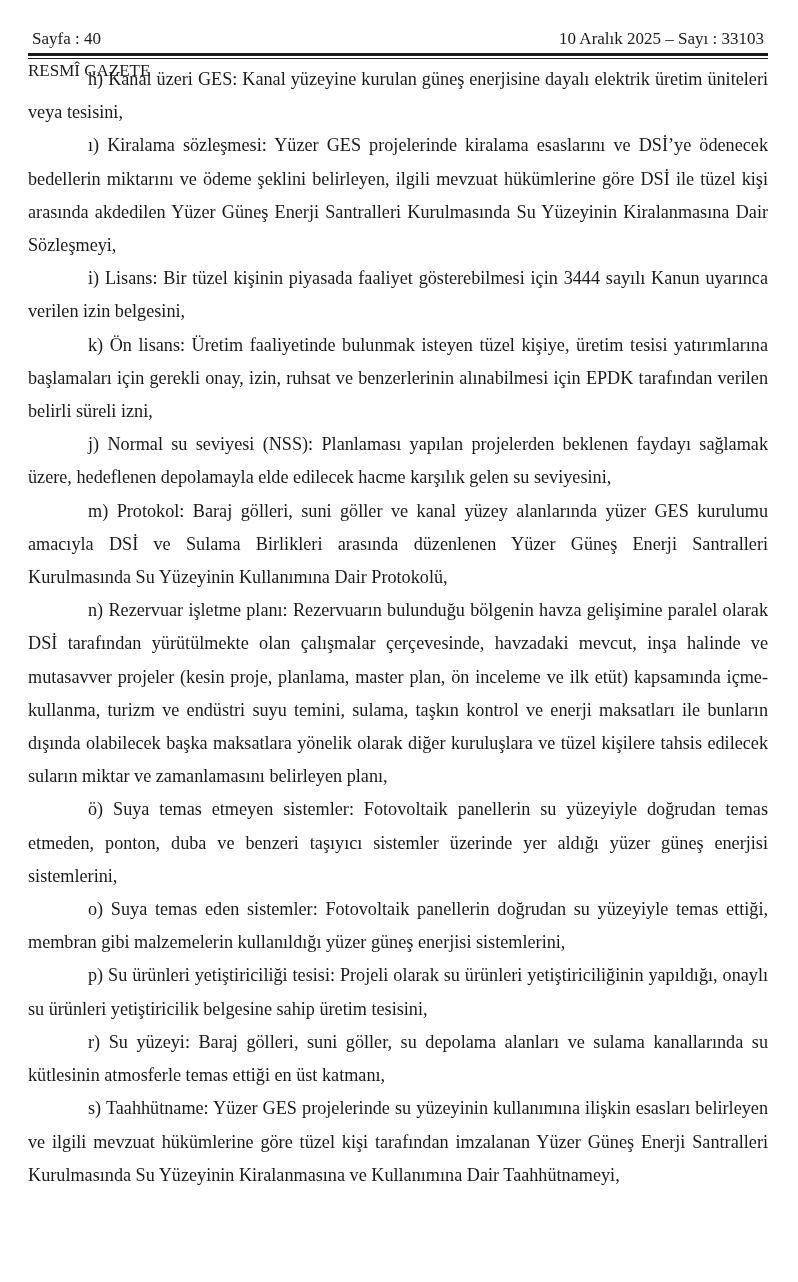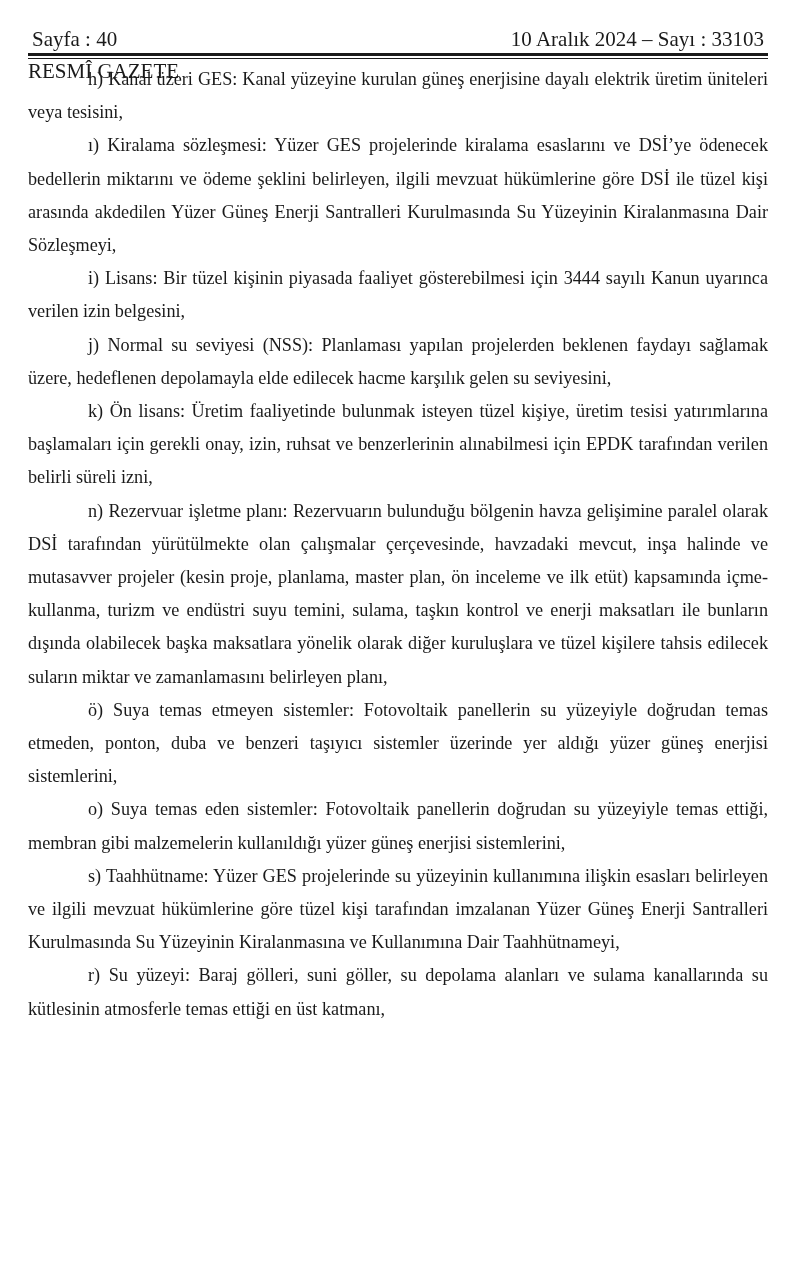--- a/index.html
+++ b/index.html
@@ -1,43 +1,45 @@
 <!DOCTYPE html>
 <html><head>
   <meta charset="utf-8">
   <style>
     html, body { margin: 0; padding: 0; background: #ffffff; }
     body { width: 798px; height: 1282px; overflow: hidden; position: relative; color: #1a1a1a; }
     .page { position: absolute; left: 28px; top: 0; width: 740px; font-family: "Liberation Serif", "DejaVu Serif", serif; }
-    .header { position: absolute; top: 28px; left: 0; width: 740px; height: 22px; font-size: 21px; line-height: 22px; }
+    .header { position: absolute; top: 28px; left: 0; width: 740px; height: 22px; font-size: 17px; line-height: 22px; }
     .header .left { position: absolute; left: 4px; top: 0; }
     .header .center { position: absolute; left: 0; width: 720px; top: 0; margin-top: 32px; }
     .header .right { position: absolute; right: 4px; top: 0; }
     .rule-thick { position: absolute; top: 53px; left: 0; width: 740px; height: 3px; background: #1a1a1a; }
     .rule-thin { position: absolute; top: 58px; left: 0; width: 740px; height: 1px; background: #1a1a1a; }
     .body { position: absolute; top: 63px; left: 0; width: 740px; font-size: 18.2px; line-height: 33.2px; text-align: justify; }
     .para { margin: 0; text-indent: 60px; }
   </style>
 </head>
 <body>
 
 <div class="page">
   <div class="header">
     <span class="left">Sayfa : 40</span>
     <span class="center">RESMÎ GAZETE</span>
-    <span class="right">10 Aralık 2024 – Sayı : 33103</span>
+    <span class="right">10 Aralık 2025 – Sayı : 33103</span>
   </div>
   <div class="rule-thick"></div>
   <div class="rule-thin"></div>
 
   <div class="body">
     <p class="para">h) Kanal üzeri GES: Kanal yüzeyine kurulan güneş enerjisine dayalı elektrik üretim üniteleri veya tesisini,</p>
     <p class="para">ı) Kiralama sözleşmesi: Yüzer GES projelerinde kiralama esaslarını ve DSİ’ye ödenecek bedellerin miktarını ve ödeme şeklini belirleyen, ilgili mevzuat hükümlerine göre DSİ ile tüzel kişi arasında akdedilen Yüzer Güneş Enerji Santralleri Kurulmasında Su Yüzeyinin Kiralanmasına Dair Sözleşmeyi,</p>
     <p class="para">i) Lisans: Bir tüzel kişinin piyasada faaliyet gösterebilmesi için 3444 sayılı Kanun uyarınca verilen izin belgesini,</p>
+    <p class="para">k) Ön lisans: Üretim faaliyetinde bulunmak isteyen tüzel kişiye, üretim tesisi yatırımlarına başlamaları için gerekli onay, izin, ruhsat ve benzerlerinin alınabilmesi için EPDK tarafından verilen belirli süreli izni,</p>
     <p class="para">j) Normal su seviyesi (NSS): Planlaması yapılan projelerden beklenen faydayı sağlamak üzere, hedeflenen depolamayla elde edilecek hacme karşılık gelen su seviyesini,</p>
-    <p class="para">k) Ön lisans: Üretim faaliyetinde bulunmak isteyen tüzel kişiye, üretim tesisi yatırımlarına başlamaları için gerekli onay, izin, ruhsat ve benzerlerinin alınabilmesi için EPDK tarafından verilen belirli süreli izni,</p>
+    <p class="para">m) Protokol: Baraj gölleri, suni göller ve kanal yüzey alanlarında yüzer GES kurulumu amacıyla DSİ ve Sulama Birlikleri arasında düzenlenen Yüzer Güneş Enerji Santralleri Kurulmasında Su Yüzeyinin Kullanımına Dair Protokolü,</p>
     <p class="para">n) Rezervuar işletme planı: Rezervuarın bulunduğu bölgenin havza gelişimine paralel olarak DSİ tarafından yürütülmekte olan çalışmalar çerçevesinde, havzadaki mevcut, inşa halinde ve mutasavver projeler (kesin proje, planlama, master plan, ön inceleme ve ilk etüt) kapsamında içme-kullanma, turizm ve endüstri suyu temini, sulama, taşkın kontrol ve enerji maksatları ile bunların dışında olabilecek başka maksatlara yönelik olarak diğer kuruluşlara ve tüzel kişilere tahsis edilecek suların miktar ve zamanlamasını belirleyen planı,</p>
     <p class="para">ö) Suya temas etmeyen sistemler: Fotovoltaik panellerin su yüzeyiyle doğrudan temas etmeden, ponton, duba ve benzeri taşıyıcı sistemler üzerinde yer aldığı yüzer güneş enerjisi sistemlerini,</p>
     <p class="para">o) Suya temas eden sistemler: Fotovoltaik panellerin doğrudan su yüzeyiyle temas ettiği, membran gibi malzemelerin kullanıldığı yüzer güneş enerjisi sistemlerini,</p>
+    <p class="para">p) Su ürünleri yetiştiriciliği tesisi: Projeli olarak su ürünleri yetiştiriciliğinin yapıldığı, onaylı su ürünleri yetiştiricilik belgesine sahip üretim tesisini,</p>
+    <p class="para">r) Su yüzeyi: Baraj gölleri, suni göller, su depolama alanları ve sulama kanallarında su kütlesinin atmosferle temas ettiği en üst katmanı,</p>
     <p class="para">s) Taahhütname: Yüzer GES projelerinde su yüzeyinin kullanımına ilişkin esasları belirleyen ve ilgili mevzuat hükümlerine göre tüzel kişi tarafından imzalanan Yüzer Güneş Enerji Santralleri Kurulmasında Su Yüzeyinin Kiralanmasına ve Kullanımına Dair Taahhütnameyi,</p>
-    <p class="para">r) Su yüzeyi: Baraj gölleri, suni göller, su depolama alanları ve sulama kanallarında su kütlesinin atmosferle temas ettiği en üst katmanı,</p>
   </div>
 </div>
 
 </body></html>

